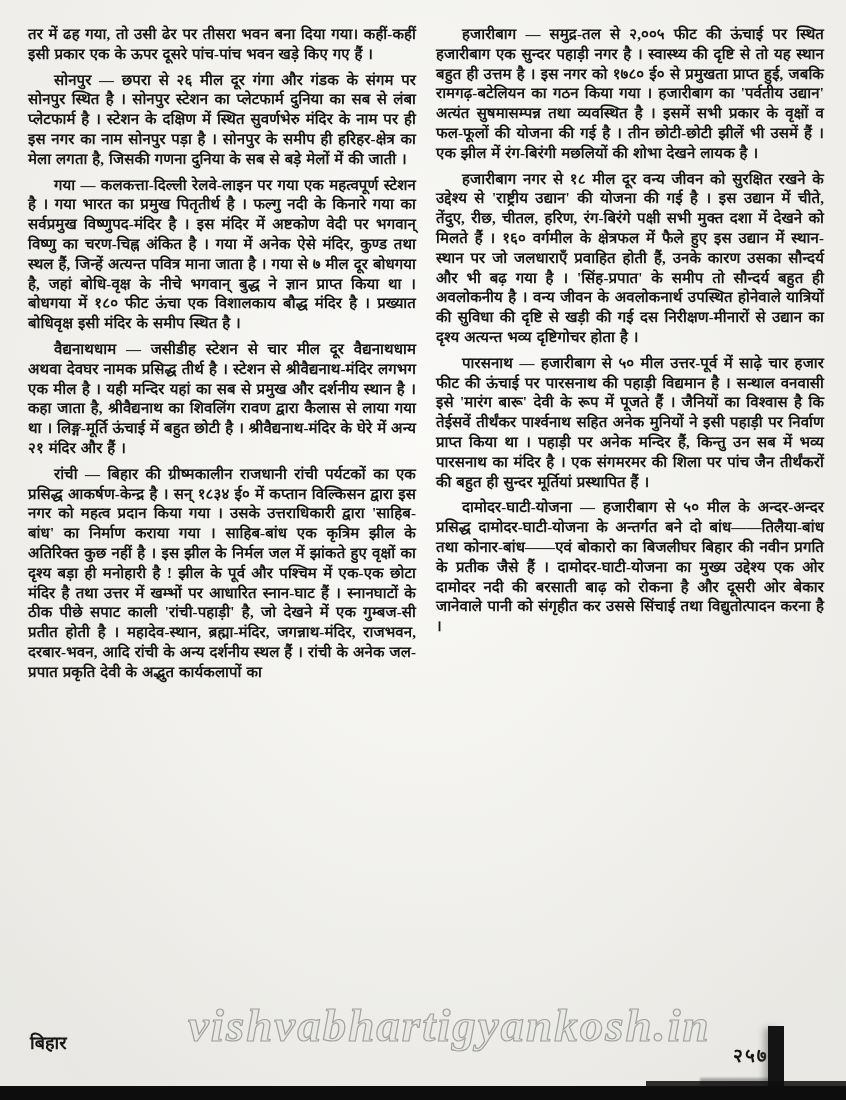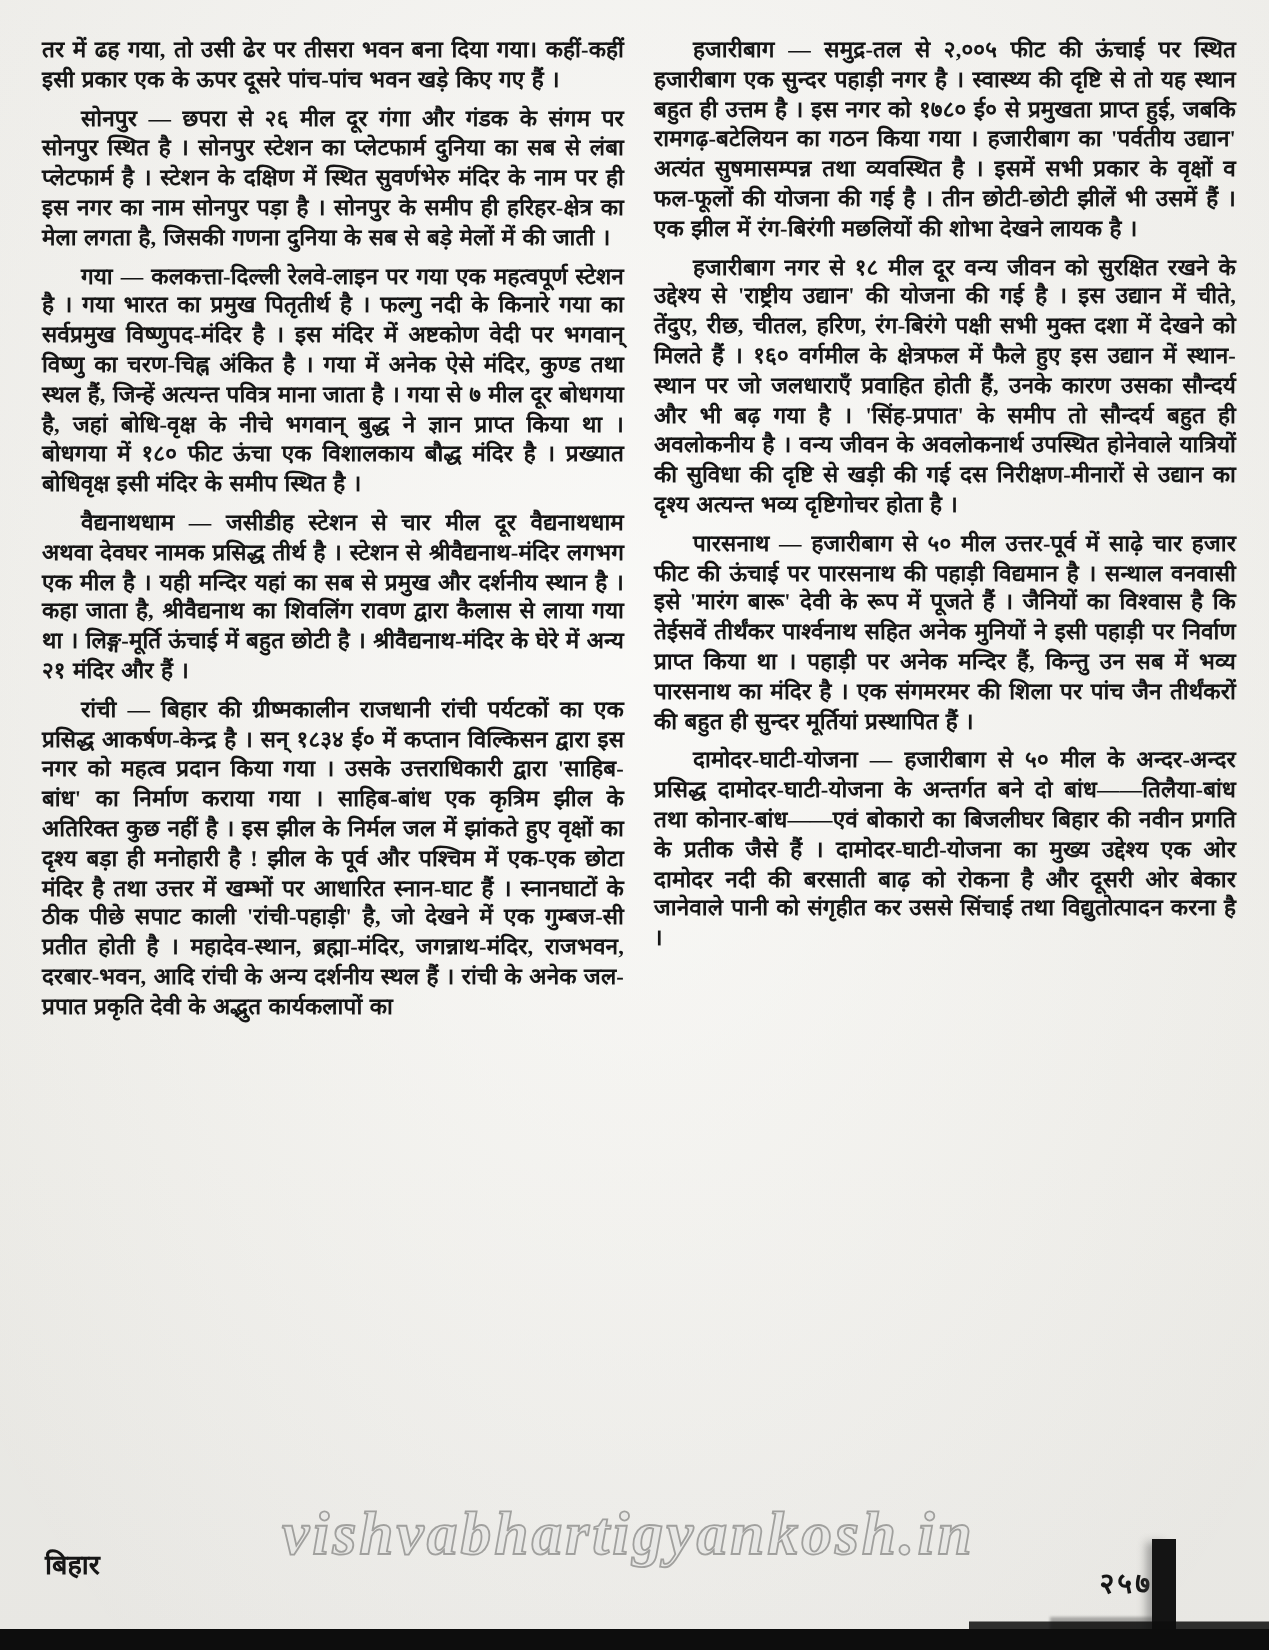--- a/index.html
+++ b/index.html
@@ -40,21 +40,21 @@
   .footer-left{
     position:absolute; left:30px; top:1030px;
     font-size:18px; font-weight:bold;text-align:right;
   }
   .page-number{
     position:absolute; left:733px; top:1042px;
     font-size:19px; font-weight:bold; letter-spacing:2px;
   }
   .watermark{
     position:absolute; left:188px; top:998px;
-    font-size:41px;
+    font-size:47px;
     font-style:italic;
     font-weight:bold;
     letter-spacing:2px;
     color:rgba(120,120,118,0.12);
     -webkit-text-stroke:1.2px rgba(100,100,98,.55);
     text-shadow:0 0 1px rgba(255,255,255,.6);
     white-space:nowrap;
     pointer-events:none;
   }
   .scan-bar-bottom{

